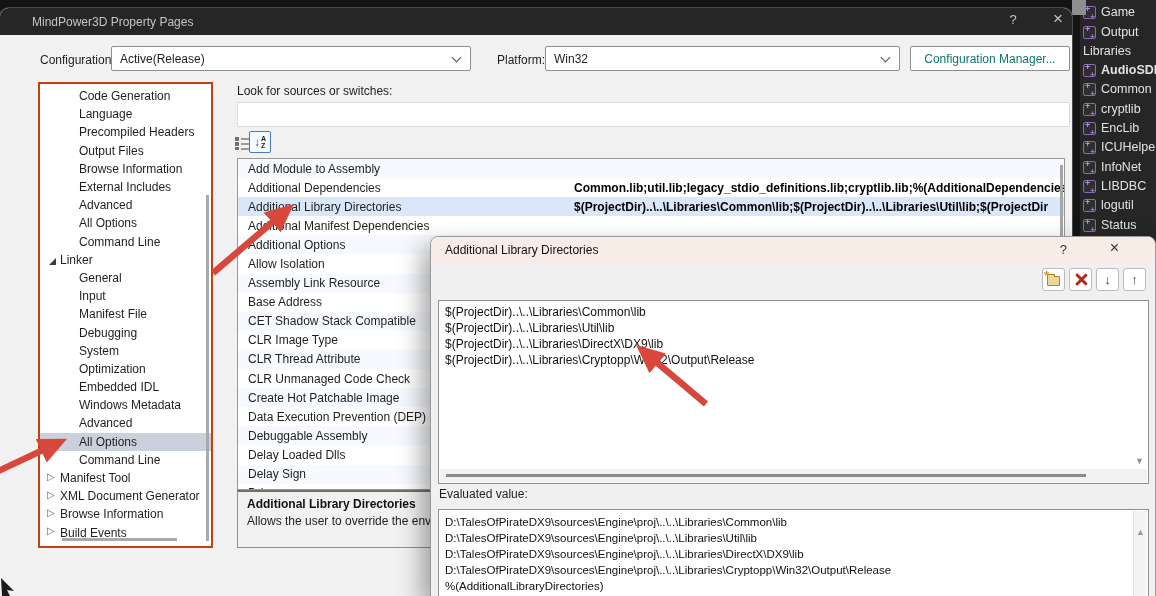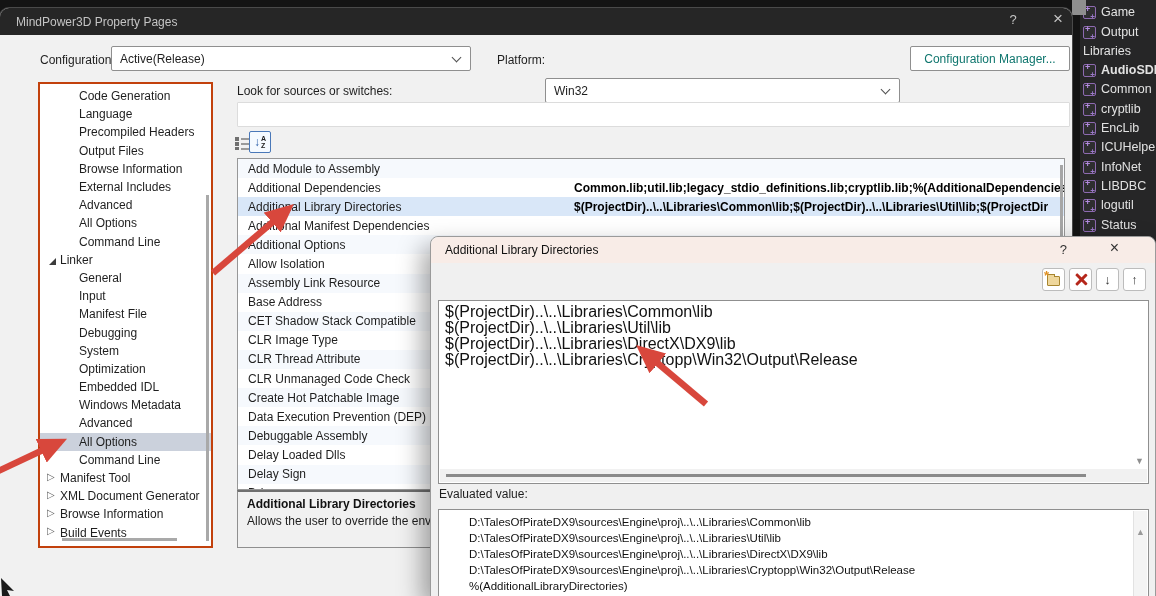--- a/index.html
+++ b/index.html
@@ -22,21 +22,21 @@
 
   
   .back-nub { position:absolute; left:1072px; top:0; width:14px; height:15px; background:#8f8f8f; }
 
   
   .dialog { position:absolute; left:0; top:8px; width:1072px; height:588px;
             background:#f1f1f1; border-radius:9px 9px 0 0; box-shadow:0 0 0 1px #4a4a4a; }
   .dlg-title { position:absolute; left:0; top:0; width:100%; height:27px; background:#262626;
                border-radius:9px 9px 0 0; color:#c4c4c4; font-size:12px;
                display:flex; align-items:center; }
-  .dlg-title .ttl { margin-left:16px; }
+  .dlg-title .ttl { margin-left:32px; }
   .dlg-help  { position:absolute; left:1004px; top:4px; width:18px; text-align:center;
                font-size:13px; color:#c4c4c4; }
   .dlg-close { position:absolute; left:1048px; top:1px; width:20px; text-align:center;
                font-size:17px; color:#c4c4c4; }
 
   .lbl { position:absolute; font-size:12px; color:#1e1e1e; white-space:nowrap; }
 
   .combo { position:absolute; height:25px; background:#fff; border:1px solid #8f8f8f;
            border-radius:2px; display:flex; align-items:center; font-size:12px; color:#1e1e1e; }
   .combo .val { margin-left:8px; flex:1; white-space:nowrap; overflow:hidden; }
@@ -108,32 +108,32 @@
   .folder .star { position:absolute; top:-9px; left:-4px; color:#e08f1f; font-size:13px; font-weight:bold; }
   .xmark { position:relative; width:13px; height:13px; }
   .xmark::before,.xmark::after { content:""; position:absolute; left:5.5px; top:-1px; width:2.6px;
             height:15px; background:#b5271b; border-radius:1px; }
   .xmark::before { transform:rotate(45deg); }
   .xmark::after  { transform:rotate(-45deg); }
   .pbtn .uarr { font-size:13px; color:#333; font-weight:bold; }
 
   .plistbox { position:absolute; left:7px; top:63px; width:711px; height:184px; background:#fff;
               border:1px solid #8f8f8f; }
-  .pline { font-size:16px; line-height:16px; padding-left:6px; white-space:nowrap; overflow:hidden;
+  .pline { font-size:12px; line-height:16px; padding-left:6px; white-space:nowrap; overflow:hidden;
            color:#111; }
   .plist-pad { height:3px; }
   .plb-down { position:absolute; right:4px; bottom:17px; font-size:9px; color:#8f8f8f; }
   .hstrip { position:absolute; left:1px; right:1px; bottom:1px; height:13px; background:#f1f1f1; }
   .hthumb { position:absolute; left:6px; bottom:5px; width:640px; height:3px; background:#8a8a8a; }
 
   .ev-label { position:absolute; left:8px; top:250px; font-size:12px; color:#1e1e1e; }
   .evalbox { position:absolute; left:7px; top:272px; width:711px; height:89px; background:#fff;
              border:1px solid #8f8f8f; overflow:hidden; }
   .evline { font-size:11.5px; line-height:16px; padding-left:6px; white-space:nowrap; overflow:hidden;
-            color:#111;margin-left:24px; }
+            color:#111; }
   .ev-pad { height:4px; }
   .evsb { position:absolute; top:1px; bottom:0; right:1px; width:14px; background:#f4f4f4;
           border-left:1px solid #e2e2e2; text-align:center; }
   .evsb .up { font-size:9px; color:#999; position:relative; top:10px; }
 
   
   svg.overlay { position:absolute; left:0; top:0; width:1156px; height:596px; pointer-events:none; }
 </style>
 </head>
 <body>
@@ -198,21 +198,21 @@
       <span class="dlg-help">?</span>
       <span class="dlg-close">×</span>
     </div>
 
     <div class="lbl" style="left:40px; top:45px;">Configuration:</div>
     <div class="combo" style="left:111px; top:38px; width:360px;">
       <span class="val">Active(Release)</span>
       <span class="chev"></span>
     </div>
     <div class="lbl" style="left:497px; top:45px;">Platform:</div>
-    <div class="combo" style="left:545px; top:38px; width:355px;margin-top:32px;">
+    <div class="combo" style="left:545px; top:38px; width:355px;">
       <span class="val">Win32</span>
       <span class="chev"></span>
     </div>
     <div class="btn" style="left:910px; top:38px; width:160px;">Configuration Manager...</div>
 
     <div class="treebox">
       <div class="tree-pad"></div>
       <div class="titem lvl2">
           <span class="texp"></span>
           <span class="tlabel">Code Generation</span>

